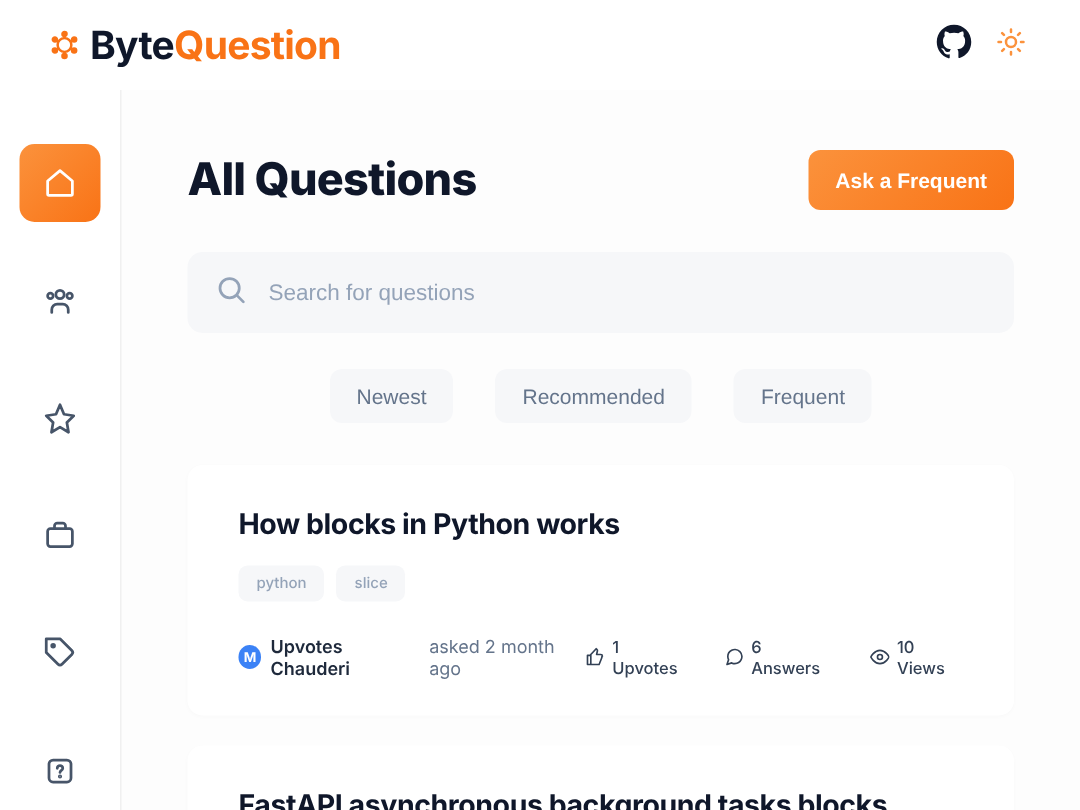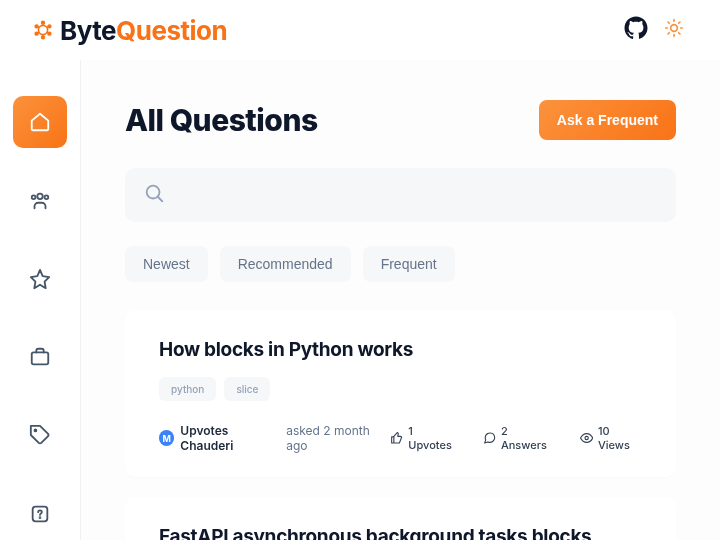--- a/index.html
+++ b/index.html
@@ -131,22 +131,23 @@
       border: none;
       background: transparent;
       font-size: 15px;
       color: #475569;
       width: 100%;
       outline: none;
     }
     .search-input::placeholder { color: #94a3b8; }
     .filters {
       display: flex;
-      gap: 12px;
+      gap: 28px;
       margin-bottom: 28px;
+      justify-content: center;
     }
     .filter {
       background: #f6f7f9;
       border: none;
       padding: 10px 18px;
       border-radius: 8px;
       font-size: 14px;
       color: #64748b;
       cursor: pointer;
       font-weight: 500;
@@ -309,20 +310,21 @@
       <button class="ask-btn">Ask a Frequent</button>
     </div>
 
     <div class="search-bar">
       <span>
         <svg class="search-icon" viewBox="0 0 24 24" fill="none" stroke="currentColor" stroke-width="2" stroke-linecap="round">
           <circle cx="11" cy="11" r="7"></circle>
           <path d="M21 21l-4.35-4.35"></path>
         </svg>
       </span>
+      <input class="search-input" placeholder="Search for questions" style="">
     </div>
 
     <div class="filters">
       <button class="filter">Newest</button>
       <button class="filter">Recommended</button>
       <button class="filter">Frequent</button>
     </div>
 
     <div class="question-card">
       <div class="question-title">How blocks in Python works</div>
@@ -340,21 +342,21 @@
           <div class="stat">
             <svg viewBox="0 0 24 24" fill="none" stroke-width="2" stroke-linecap="round" stroke-linejoin="round">
               <path d="M7 10v11H3V10h4zM21 11c0-1.1-.9-2-2-2h-5l1-4.5c.05-.5-.1-1-.45-1.35L13.5 2 7 9v12h10l3-7.5c.3-.8.5-1.6.5-2.5z"></path>
             </svg>
             <span>1 Upvotes</span>
           </div>
           <div class="stat">
             <svg viewBox="0 0 24 24" fill="none" stroke-width="2" stroke-linecap="round" stroke-linejoin="round">
               <path d="M21 11.5a8.38 8.38 0 01-.9 3.8 8.5 8.5 0 01-7.6 4.7 8.38 8.38 0 01-3.8-.9L3 21l1.9-5.7a8.38 8.38 0 01-.9-3.8 8.5 8.5 0 014.7-7.6 8.38 8.38 0 013.8-.9h.5a8.48 8.48 0 018 8v.5z"></path>
             </svg>
-            <span>2 Answers</span>
+            <span>6 Answers</span>
           </div>
           <div class="stat">
             <svg viewBox="0 0 24 24" fill="none" stroke-width="2" stroke-linecap="round" stroke-linejoin="round">
               <path d="M1 12s4-8 11-8 11 8 11 8-4 8-11 8-11-8-11-8z"></path>
               <circle cx="12" cy="12" r="3"></circle>
             </svg>
             <span>10 Views</span>
           </div>
         </div>
       </div>

